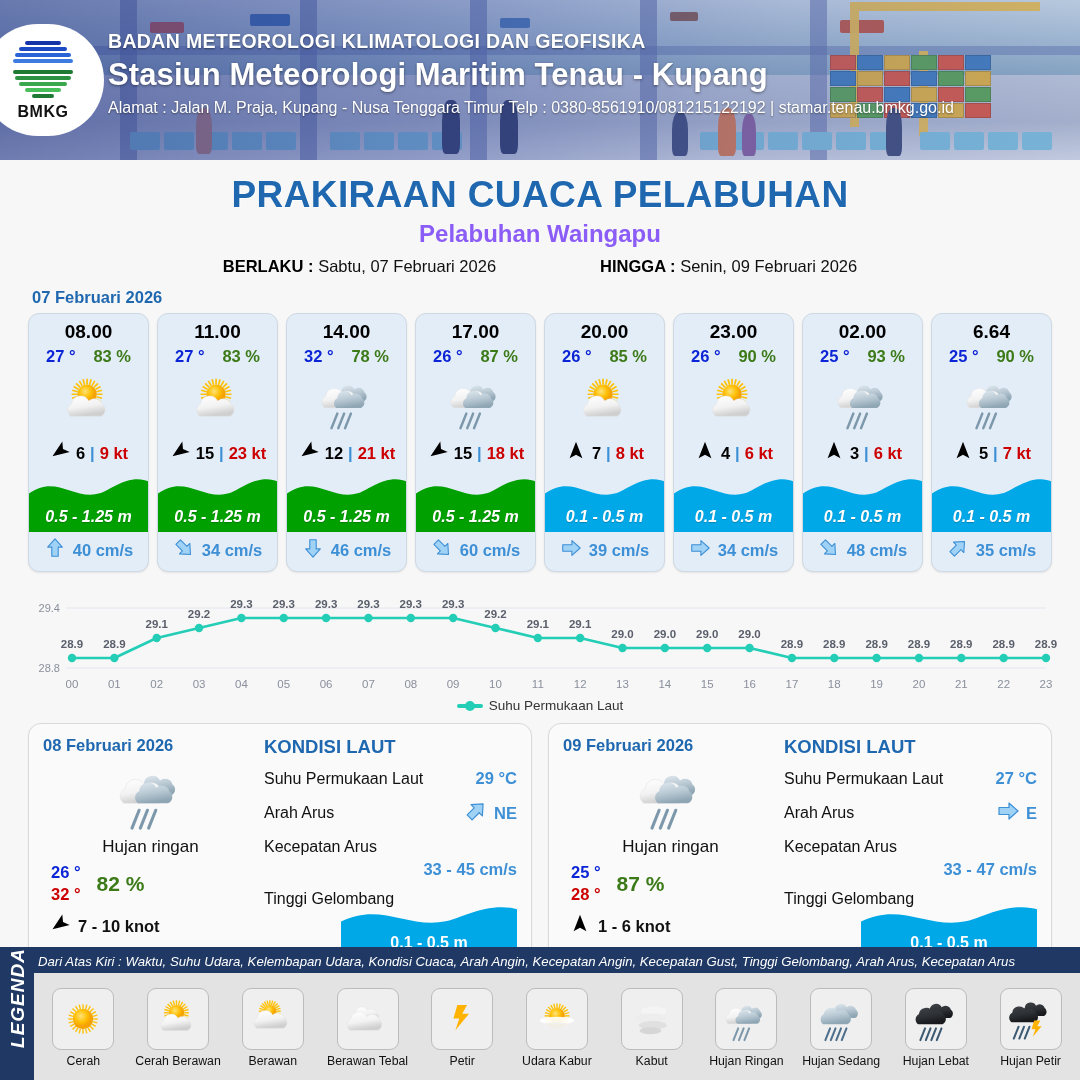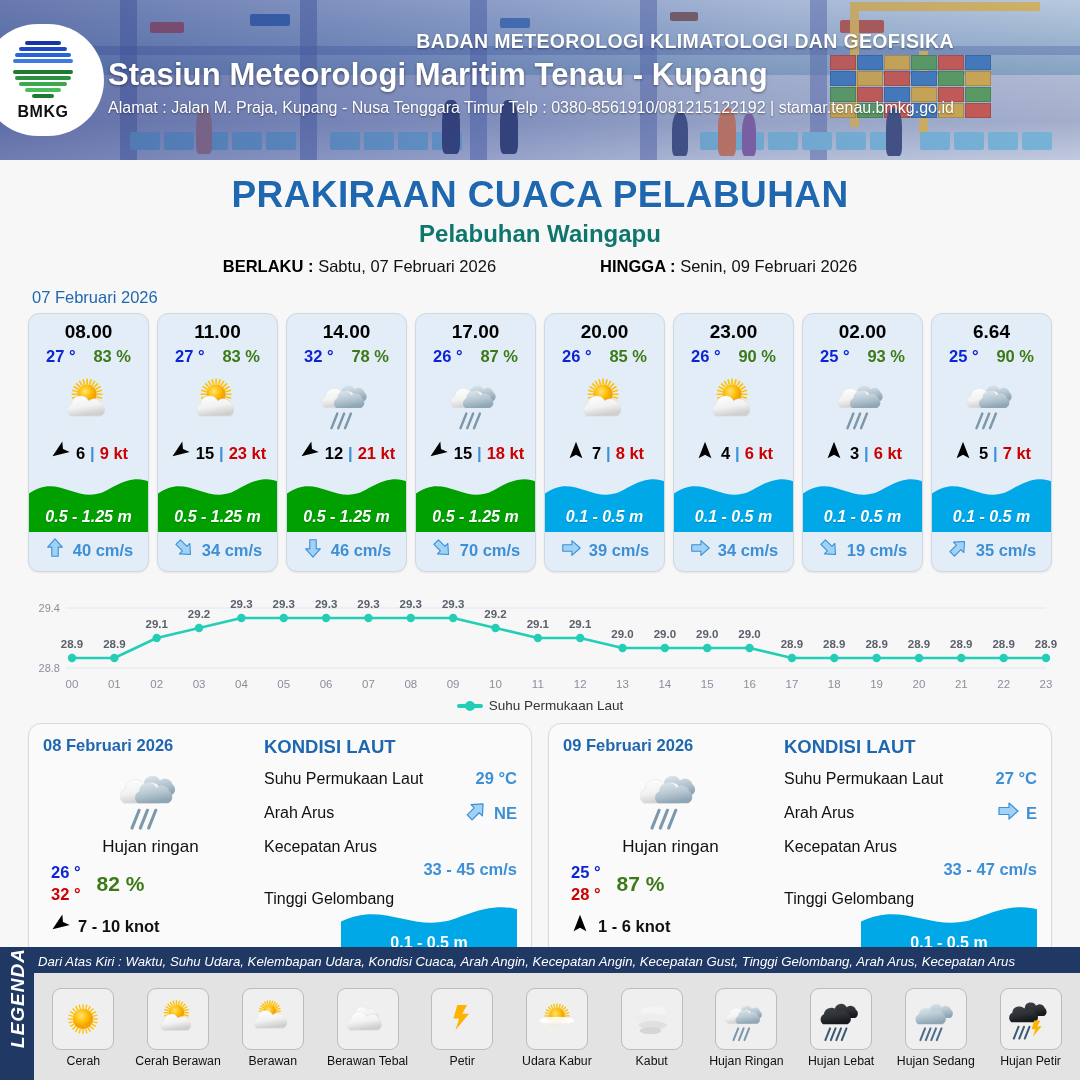--- a/index.html
+++ b/index.html
@@ -61,36 +61,36 @@
   .logo-mark { width:62px; height:62px; position:relative; }
   .logo-mark .top, .logo-mark .bot { position:absolute; left:0; width:62px; height:30px; }
   .logo-mark .top { top:0; }
   .logo-mark .bot { top:31px; }
   .logo-mark .top i, .logo-mark .bot i {
     position:absolute; left:0; display:block; height:4px; border-radius:2px;
   }
   .logo-txt { font-size:16px; font-weight:bold; letter-spacing:.5px; color:#111; margin-top:2px; }
   .hdr-text { position:absolute; left:108px; top:30px; z-index:6; color:#fff; }
   .hdr-l1 { font-size:19.5px; font-weight:bold; letter-spacing:.35px;
-            text-shadow:0 1px 2px rgba(0,0,0,.45);text-align:right; }
+            text-shadow:0 1px 2px rgba(0,0,0,.45); }
   .hdr-l2 { font-size:31px; font-weight:bold; margin-top:4px; letter-spacing:.1px;
             text-shadow:0 1px 3px rgba(0,0,0,.45); }
   .hdr-l3 { font-size:16px; margin-top:6px; text-shadow:0 1px 2px rgba(0,0,0,.45); }
 
   
   .title-wrap { text-align:center; margin-top:14px; }
   .t-main { font-size:37px; font-weight:bold; color:#1f68b0; letter-spacing:.4px;
             text-shadow:1px 1px 0 rgba(255,255,255,.9); }
-  .t-sub  { font-size:24px; font-weight:bold; color:#0f766e; margin-top:4px;text-align:center; }
+  .t-sub  { font-size:24px; font-weight:bold; color:#8b5cf6; margin-top:4px;text-align:center; }
   .valid-row { display:flex; justify-content:center; gap:104px; margin-top:9px; font-size:16.5px; }
   .valid-lbl { font-weight:bold; color:#000; }
   .valid-val { color:#111; }
 
   
-  .day-label { color:#1f68b0; font-weight:normal; font-size:16.5px; margin:12px 0 6px 32px; }
+  .day-label { color:#1f68b0; font-weight:bold; font-size:16.5px; margin:12px 0 6px 32px; }
 
   
   .cards { display:flex; gap:8px; padding:0 28px; }
   .card {
     width:128px; background:#e3edf7; border:1px solid #cfd9e4; border-radius:11px;
     overflow:hidden; position:relative; box-shadow:0 1px 2px rgba(0,0,0,.08);
   }
   .c-time { text-align:center; font-size:19px; font-weight:bold; color:#000; padding-top:7px; }
   .c-th { display:flex; justify-content:space-around; align-items:baseline; padding:4px 8px 0; }
   .c-temp { font-size:16.5px; font-weight:bold; color:#0b24d6; }
@@ -566,21 +566,21 @@
             <svg viewBox="0 0 128 62" preserveAspectRatio="none" class="wave-svg">
               <path d="M 0 23.56 C 32 1.24, 53.76 38.44, 87.04 18.599999999999998 C 108.8 6.2, 121.6 8.680000000000001, 128 11.16 L 128 62 L 0 62 Z" fill="#00a000"></path>
             </svg>
           </div>
       <div class="wave-txt">0.5 - 1.25 m</div>
     </div>
     <div class="c-cur">
       <span class="ca"><svg width="22" height="22" viewBox="0 0 24 24">
               <path d="M 12 2 L 20 11 L 15.5 11 L 15.5 21 L 8.5 21 L 8.5 11 L 4 11 Z" fill="#9fd2f5" stroke="#3d8fd6" stroke-width="1.2" stroke-linejoin="round" transform="rotate(135 12 12)"></path>
             </svg></span>
-      <span>70 cm/s</span>
+      <span>60 cm/s</span>
     </div>
       </div>
       <div class="card">
     <div class="c-time">20.00</div>
     <div class="c-th">
       <span class="c-temp">26 °</span>
       <span class="c-hum">85 %</span>
     </div>
     <div class="c-ico">
           <svg width="62" height="62" viewBox="0 0 64 64">
@@ -789,21 +789,21 @@
             <svg viewBox="0 0 128 62" preserveAspectRatio="none" class="wave-svg">
               <path d="M 0 23.56 C 32 1.24, 53.76 38.44, 87.04 18.599999999999998 C 108.8 6.2, 121.6 8.680000000000001, 128 11.16 L 128 62 L 0 62 Z" fill="#00a8e8"></path>
             </svg>
           </div>
       <div class="wave-txt">0.1 - 0.5 m</div>
     </div>
     <div class="c-cur">
       <span class="ca"><svg width="22" height="22" viewBox="0 0 24 24">
               <path d="M 12 2 L 20 11 L 15.5 11 L 15.5 21 L 8.5 21 L 8.5 11 L 4 11 Z" fill="#9fd2f5" stroke="#3d8fd6" stroke-width="1.2" stroke-linejoin="round" transform="rotate(135 12 12)"></path>
             </svg></span>
-      <span>19 cm/s</span>
+      <span>48 cm/s</span>
     </div>
       </div>
       <div class="card">
     <div class="c-time">6.64</div>
     <div class="c-th">
       <span class="c-temp">25 °</span>
       <span class="c-hum">90 %</span>
     </div>
     <div class="c-ico">
           <svg width="62" height="62" viewBox="0 0 64 64">
@@ -1470,20 +1470,55 @@
                 <line x1="29" y1="44" x2="23" y2="59" stroke="#7d98ab" stroke-width="2.6" stroke-linecap="round"></line>
                 <line x1="36" y1="44" x2="30" y2="59" stroke="#7d98ab" stroke-width="2.6" stroke-linecap="round"></line>
               </svg>
             </div>
                <div class="leg-lbl">Hujan Ringan</div>
           </div>
           <div class="leg-item">
             <div class="leg-box">
               <svg width="50" height="50" viewBox="0 0 64 64">
                 <defs>
+    <radialGradient id="sunmoderate-rain50" cx="40%" cy="35%">
+      <stop offset="0%" stop-color="#ffe27a"></stop>
+                    <stop offset="60%" stop-color="#ffc107"></stop>
+      <stop offset="100%" stop-color="#f5a302"></stop>
+    </radialGradient>
+    <linearGradient id="cwmoderate-rain50" x1="0" y1="0" x2="0.3" y2="1">
+      <stop offset="0%" stop-color="#ffffff"></stop>
+                    <stop offset="60%" stop-color="#f2f2f2"></stop>
+      <stop offset="100%" stop-color="#cfcfcf"></stop>
+    </linearGradient>
+    <linearGradient id="cgmoderate-rain50" x1="0" y1="0" x2="0.3" y2="1">
+      <stop offset="0%" stop-color="#dfe8ee"></stop>
+                    <stop offset="55%" stop-color="#b9c9d4"></stop>
+      <stop offset="100%" stop-color="#8fa6b4"></stop>
+    </linearGradient>
+    <linearGradient id="cdmoderate-rain50" x1="0" y1="0" x2="0.3" y2="1">
+      <stop offset="0%" stop-color="#3f4247"></stop>
+                    <stop offset="60%" stop-color="#2c2f33"></stop>
+      <stop offset="100%" stop-color="#17191c"></stop>
+    </linearGradient>
+                </defs>
+                <path d="M 24 20 a 8.1 8.1 0 0 1 15.3 -3 a 7.2 7.2 0 0 1 11.700000000000001 3 a 6.3 6.3 0 0 1 -1 10.8 l -27 0 a 6.3 6.3 0 0 1 1 -10.8 z" fill="url(#cgmoderate-rain50)"></path>
+                <path d="M 10 26 a 9.450000000000001 9.450000000000001 0 0 1 17.85 -3 a 8.4 8.4 0 0 1 13.65 3 a 7.3500000000000005 7.3500000000000005 0 0 1 -1 12.600000000000001 l -31.5 0 a 7.3500000000000005 7.3500000000000005 0 0 1 1 -12.600000000000001 z" fill="url(#cgmoderate-rain50)"></path>
+                <line x1="18" y1="44" x2="12" y2="59" stroke="#4d6f8c" stroke-width="2.6" stroke-linecap="round"></line>
+                <line x1="25" y1="44" x2="19" y2="59" stroke="#4d6f8c" stroke-width="2.6" stroke-linecap="round"></line>
+                <line x1="32" y1="44" x2="26" y2="59" stroke="#4d6f8c" stroke-width="2.6" stroke-linecap="round"></line>
+                <line x1="39" y1="44" x2="33" y2="59" stroke="#4d6f8c" stroke-width="2.6" stroke-linecap="round"></line>
+              </svg>
+            </div>
+               <div class="leg-lbl">Hujan Sedang</div>
+          </div>
+          <div class="leg-item">
+            <div class="leg-box">
+              <svg width="50" height="50" viewBox="0 0 64 64">
+                <defs>
     <radialGradient id="sunheavy-rain50" cx="40%" cy="35%">
       <stop offset="0%" stop-color="#ffe27a"></stop>
                     <stop offset="60%" stop-color="#ffc107"></stop>
       <stop offset="100%" stop-color="#f5a302"></stop>
     </radialGradient>
     <linearGradient id="cwheavy-rain50" x1="0" y1="0" x2="0.3" y2="1">
       <stop offset="0%" stop-color="#ffffff"></stop>
                     <stop offset="60%" stop-color="#f2f2f2"></stop>
       <stop offset="100%" stop-color="#cfcfcf"></stop>
     </linearGradient>
@@ -1505,55 +1540,20 @@
                 <line x1="32" y1="44" x2="26" y2="59" stroke="#3c5a73" stroke-width="2.6" stroke-linecap="round"></line>
                 <line x1="39" y1="44" x2="33" y2="59" stroke="#3c5a73" stroke-width="2.6" stroke-linecap="round"></line>
               </svg>
             </div>
                <div class="leg-lbl">Hujan Lebat</div>
           </div>
           <div class="leg-item">
             <div class="leg-box">
               <svg width="50" height="50" viewBox="0 0 64 64">
                 <defs>
-    <radialGradient id="sunmoderate-rain50" cx="40%" cy="35%">
-      <stop offset="0%" stop-color="#ffe27a"></stop>
-                    <stop offset="60%" stop-color="#ffc107"></stop>
-      <stop offset="100%" stop-color="#f5a302"></stop>
-    </radialGradient>
-    <linearGradient id="cwmoderate-rain50" x1="0" y1="0" x2="0.3" y2="1">
-      <stop offset="0%" stop-color="#ffffff"></stop>
-                    <stop offset="60%" stop-color="#f2f2f2"></stop>
-      <stop offset="100%" stop-color="#cfcfcf"></stop>
-    </linearGradient>
-    <linearGradient id="cgmoderate-rain50" x1="0" y1="0" x2="0.3" y2="1">
-      <stop offset="0%" stop-color="#dfe8ee"></stop>
-                    <stop offset="55%" stop-color="#b9c9d4"></stop>
-      <stop offset="100%" stop-color="#8fa6b4"></stop>
-    </linearGradient>
-    <linearGradient id="cdmoderate-rain50" x1="0" y1="0" x2="0.3" y2="1">
-      <stop offset="0%" stop-color="#3f4247"></stop>
-                    <stop offset="60%" stop-color="#2c2f33"></stop>
-      <stop offset="100%" stop-color="#17191c"></stop>
-    </linearGradient>
-                </defs>
-                <path d="M 24 20 a 8.1 8.1 0 0 1 15.3 -3 a 7.2 7.2 0 0 1 11.700000000000001 3 a 6.3 6.3 0 0 1 -1 10.8 l -27 0 a 6.3 6.3 0 0 1 1 -10.8 z" fill="url(#cgmoderate-rain50)"></path>
-                <path d="M 10 26 a 9.450000000000001 9.450000000000001 0 0 1 17.85 -3 a 8.4 8.4 0 0 1 13.65 3 a 7.3500000000000005 7.3500000000000005 0 0 1 -1 12.600000000000001 l -31.5 0 a 7.3500000000000005 7.3500000000000005 0 0 1 1 -12.600000000000001 z" fill="url(#cgmoderate-rain50)"></path>
-                <line x1="18" y1="44" x2="12" y2="59" stroke="#4d6f8c" stroke-width="2.6" stroke-linecap="round"></line>
-                <line x1="25" y1="44" x2="19" y2="59" stroke="#4d6f8c" stroke-width="2.6" stroke-linecap="round"></line>
-                <line x1="32" y1="44" x2="26" y2="59" stroke="#4d6f8c" stroke-width="2.6" stroke-linecap="round"></line>
-                <line x1="39" y1="44" x2="33" y2="59" stroke="#4d6f8c" stroke-width="2.6" stroke-linecap="round"></line>
-              </svg>
-            </div>
-               <div class="leg-lbl">Hujan Sedang</div>
-          </div>
-          <div class="leg-item">
-            <div class="leg-box">
-              <svg width="50" height="50" viewBox="0 0 64 64">
-                <defs>
     <radialGradient id="sunthunder-rain50" cx="40%" cy="35%">
       <stop offset="0%" stop-color="#ffe27a"></stop>
                     <stop offset="60%" stop-color="#ffc107"></stop>
       <stop offset="100%" stop-color="#f5a302"></stop>
     </radialGradient>
     <linearGradient id="cwthunder-rain50" x1="0" y1="0" x2="0.3" y2="1">
       <stop offset="0%" stop-color="#ffffff"></stop>
                     <stop offset="60%" stop-color="#f2f2f2"></stop>
       <stop offset="100%" stop-color="#cfcfcf"></stop>
     </linearGradient>

